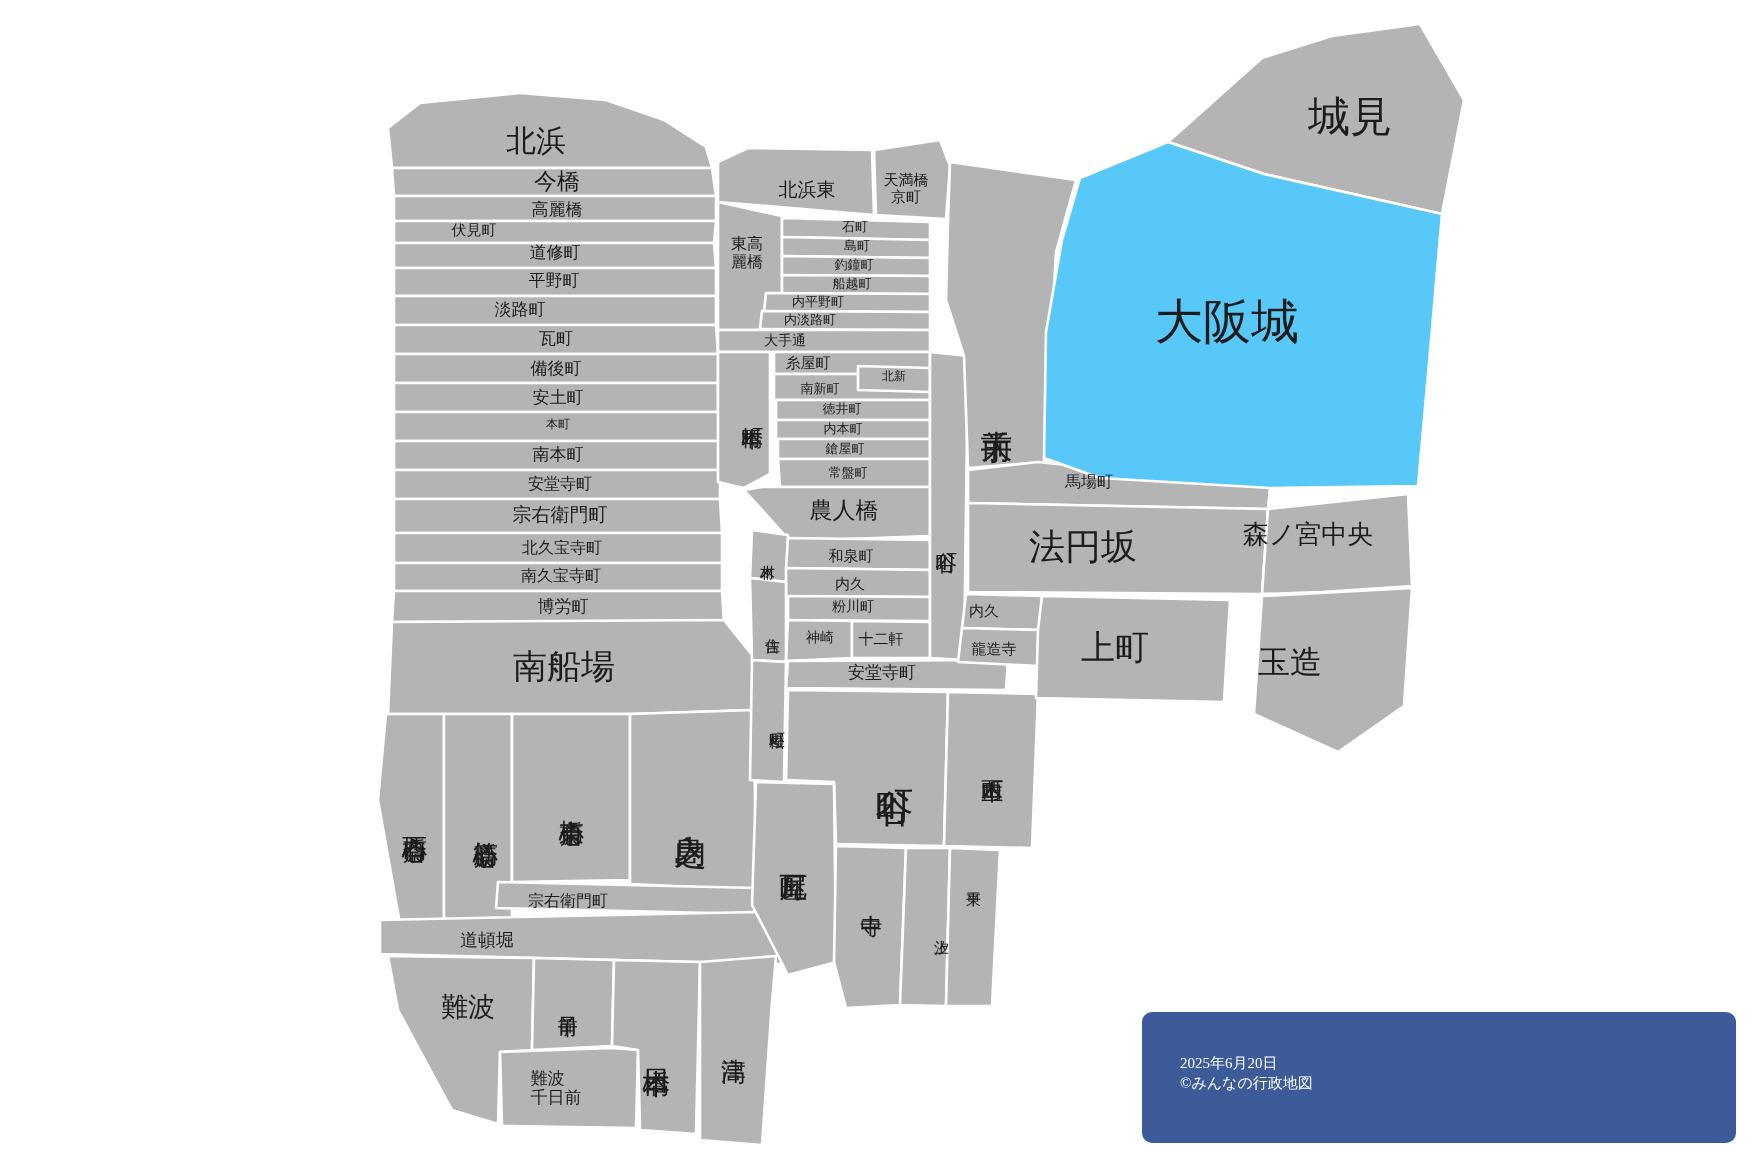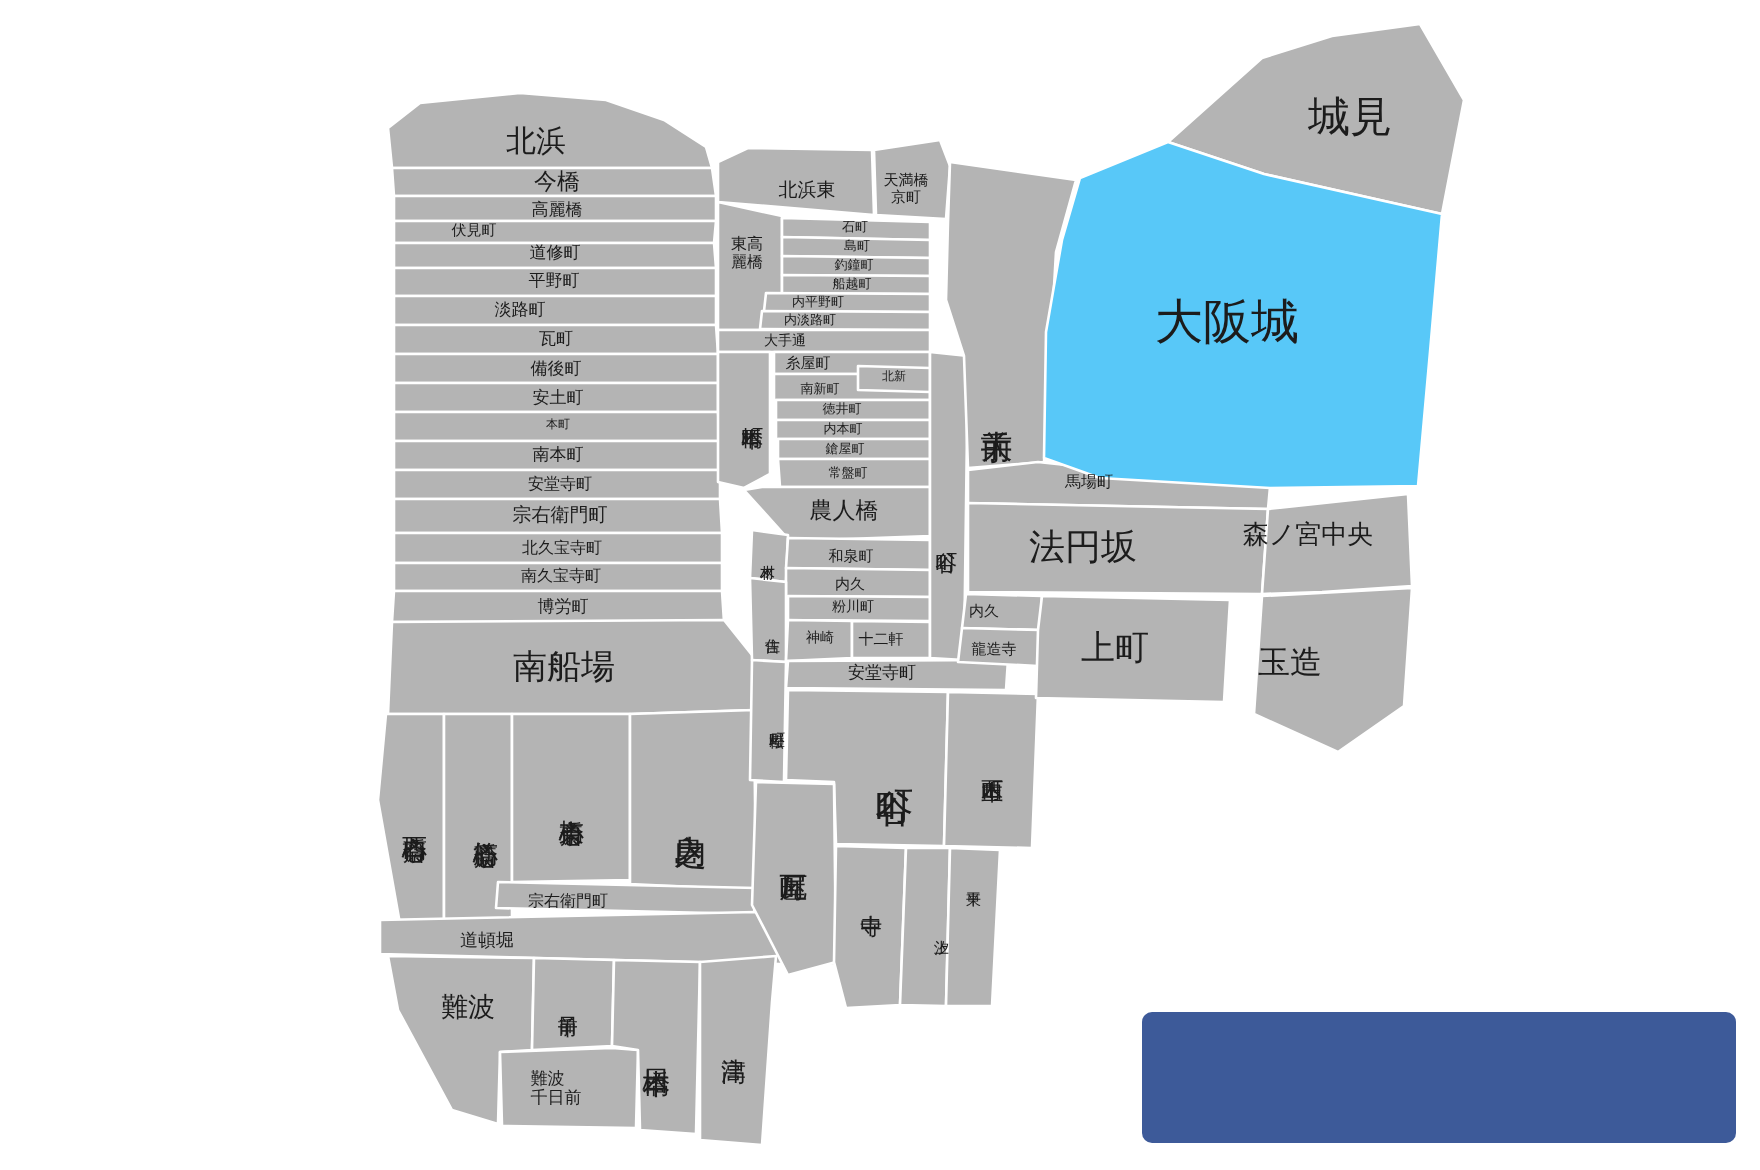--- a/index.html
+++ b/index.html
@@ -193,15 +193,19 @@
     <div class="lbl" style="left:984px;top:611px;font-size:15px">内久</div>
     <div class="lbl" style="left:994px;top:649px;font-size:15px">龍造寺</div>
     <div class="lbl" style="left:1115px;top:648px;font-size:34px">上町</div>
     <div class="lbl" style="left:1308px;top:535px;font-size:26px">森ノ宮中央</div>
     <div class="lbl" style="left:1290px;top:663px;font-size:32px">玉造</div>
     <div class="lbl" style="left:1350px;top:118px;font-size:42px">城見</div>
     <div class="lbl" style="left:1227px;top:322px;font-size:48px">大阪城</div>
   </div>
 
   <div class="card">
+    <div class="meta">
+      <div>2025年6月20日</div>
+      <div>©みんなの行政地図</div>
+    </div>
   </div>
 
 </div>
 
 </body></html>

